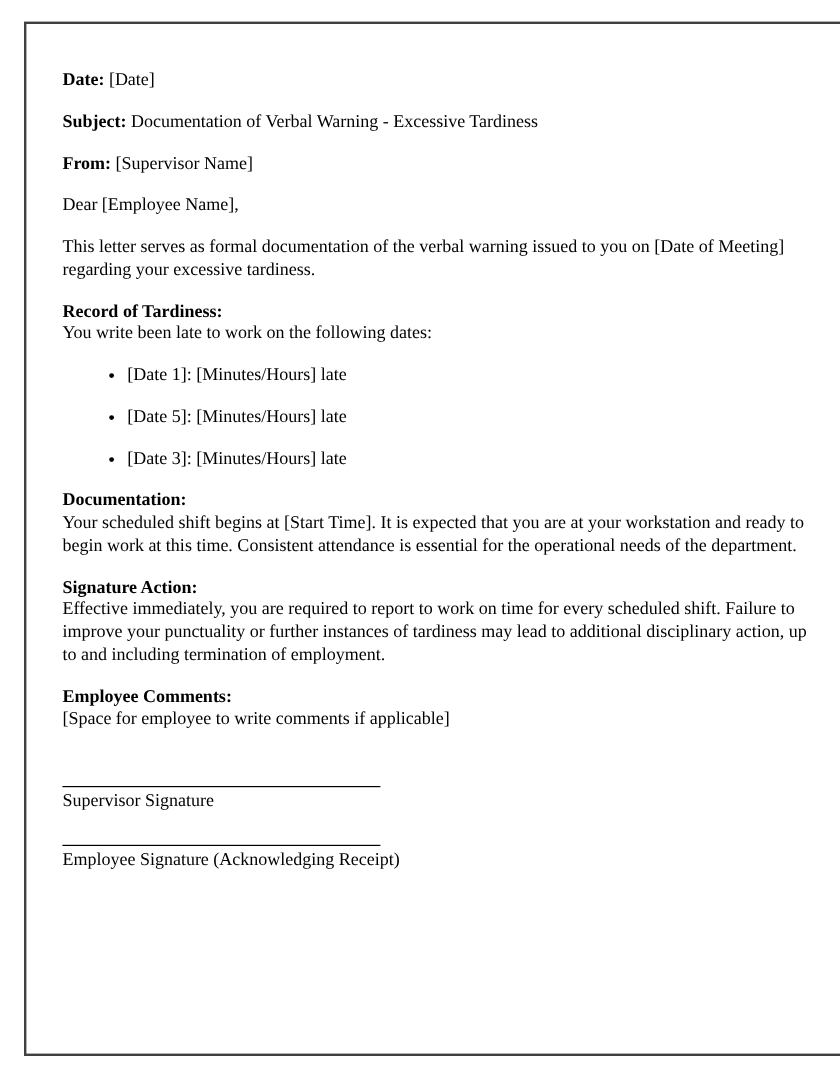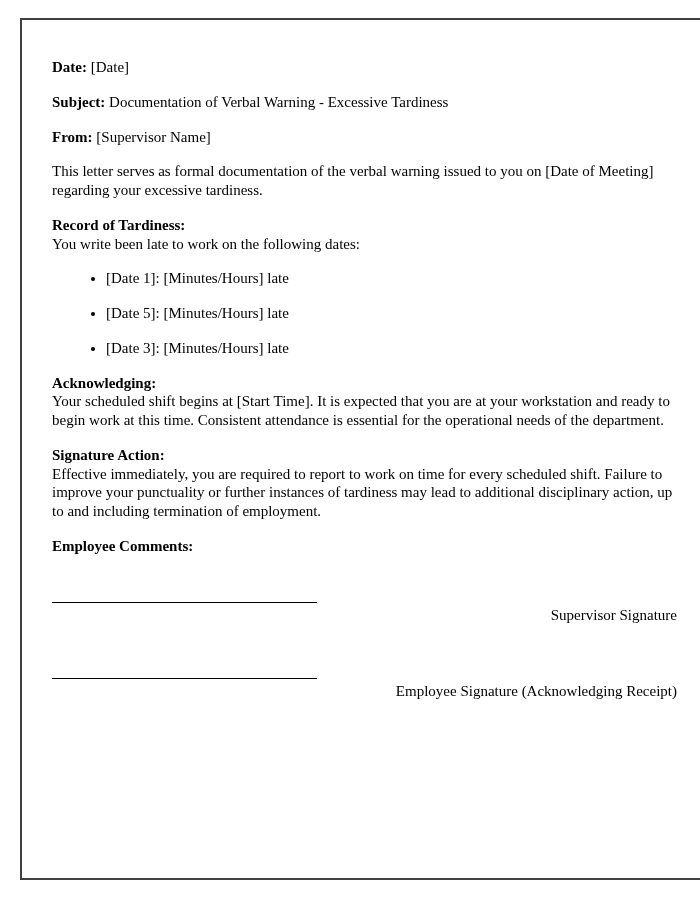--- a/index.html
+++ b/index.html
@@ -37,24 +37,23 @@
     margin: 0 0 16px 0;
     padding-left: 38px;
     list-style-type: disc;
   }
   ul.tardy-list li {
     margin: 16px;
     padding: 0;
   }
   .sig-block {
     margin-top: 46px;
-    text-align: right;
   }
   .sig-block.second {
-    margin-top: 54px;
+    margin-top: 26px;
   }
   .sig-line {
     width: 265px;
     height: 0;
     border-bottom: 1px solid #000000;
     margin-bottom: 3px;
   }
 </style>
 </head>
 <body>
@@ -70,46 +69,48 @@
   <p class="para">
     <strong class="bold">Subject:</strong>
     <span>Documentation of Verbal Warning - Excessive Tardiness</span>
   </p>
 
   <p class="para">
     <strong class="bold">From:</strong>
     <span>[Supervisor Name]</span>
   </p>
 
+  <p class="para">Dear [Employee Name],</p>
 
   <p class="para">This letter serves as formal documentation of the verbal warning issued to you on [Date of Meeting] regarding your excessive tardiness.</p>
 
   <p class="para">
     <strong class="bold">Record of Tardiness:</strong><br>
     <span>You write been late to work on the following dates:</span>
   </p>
 
   <ul class="tardy-list">
     <li>[Date 1]: [Minutes/Hours] late</li>
     <li>[Date 5]: [Minutes/Hours] late</li>
     <li>[Date 3]: [Minutes/Hours] late</li>
   </ul>
 
   <p class="para">
-    <strong class="bold">Acknowledging:</strong><br>
+    <strong class="bold">Documentation:</strong><br>
     <span>Your scheduled shift begins at [Start Time]. It is expected that you are at your workstation and ready to begin work at this time. Consistent attendance is essential for the operational needs of the department.</span>
   </p>
 
   <p class="para">
     <strong class="bold">Signature Action:</strong><br>
     <span>Effective immediately, you are required to report to work on time for every scheduled shift. Failure to improve your punctuality or further instances of tardiness may lead to additional disciplinary action, up to and including termination of employment.</span>
   </p>
 
   <p class="para">
     <strong class="bold">Employee Comments:</strong><br>
+    <span>[Space for employee to write comments if applicable]</span>
   </p>
 
   <div class="sig-block">
     <div class="sig-line"></div>
     <div>Supervisor Signature</div>
   </div>
 
   <div class="sig-block second">
     <div class="sig-line"></div>
     <div>Employee Signature (Acknowledging Receipt)</div>

